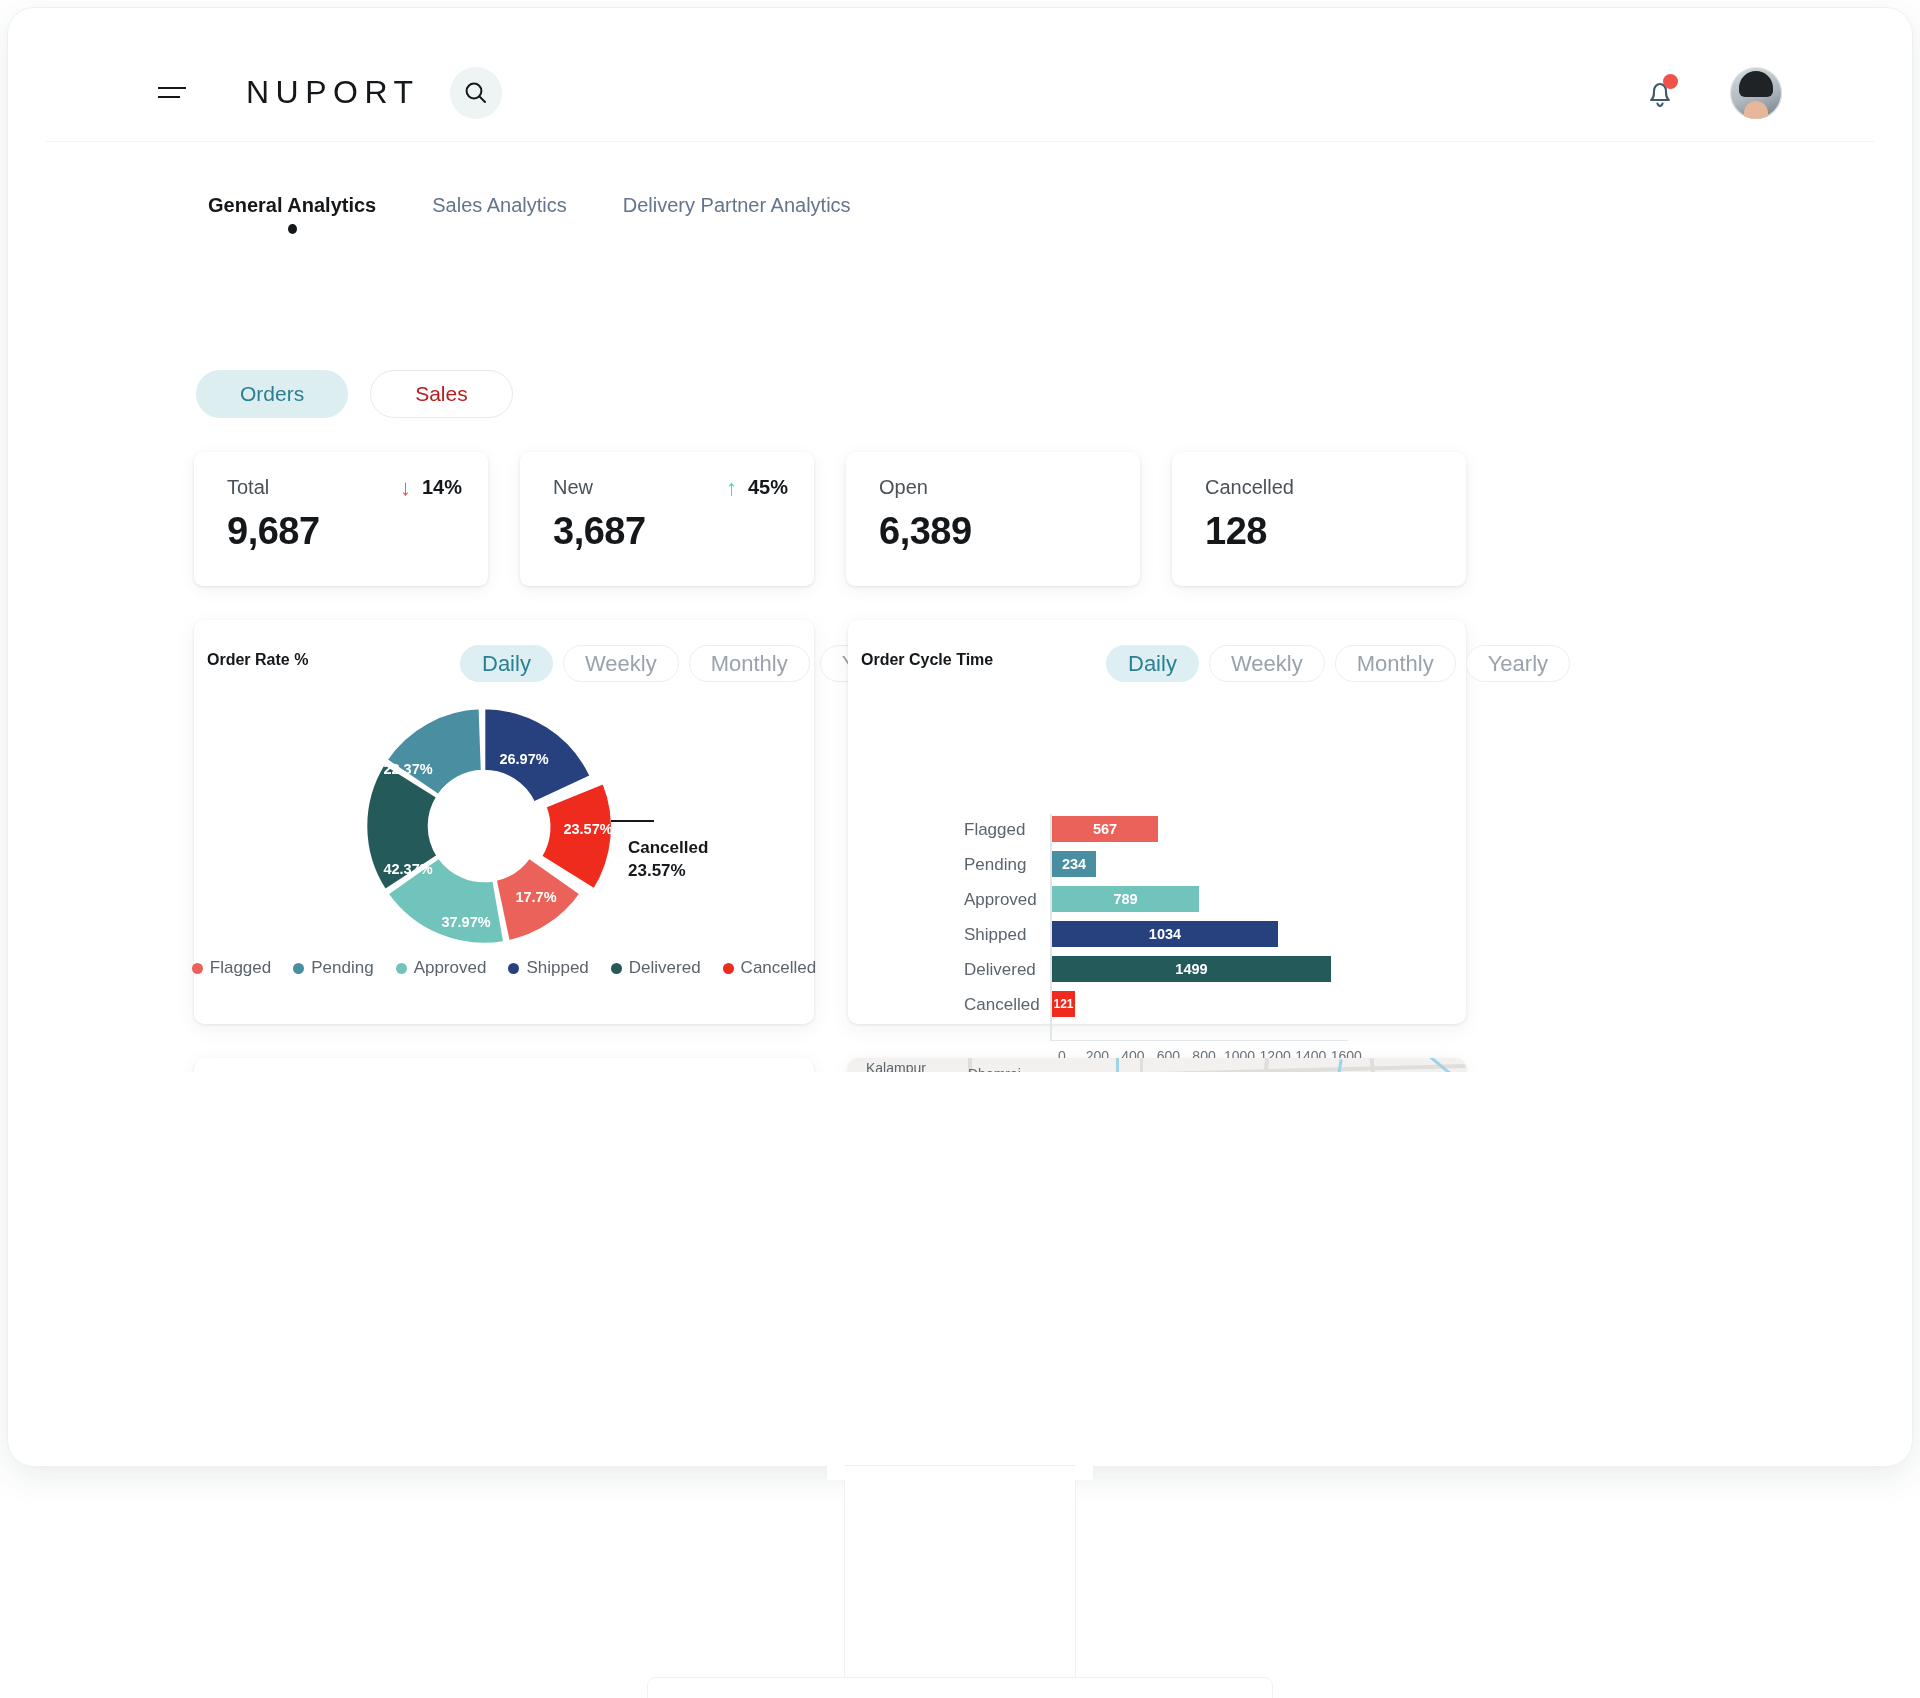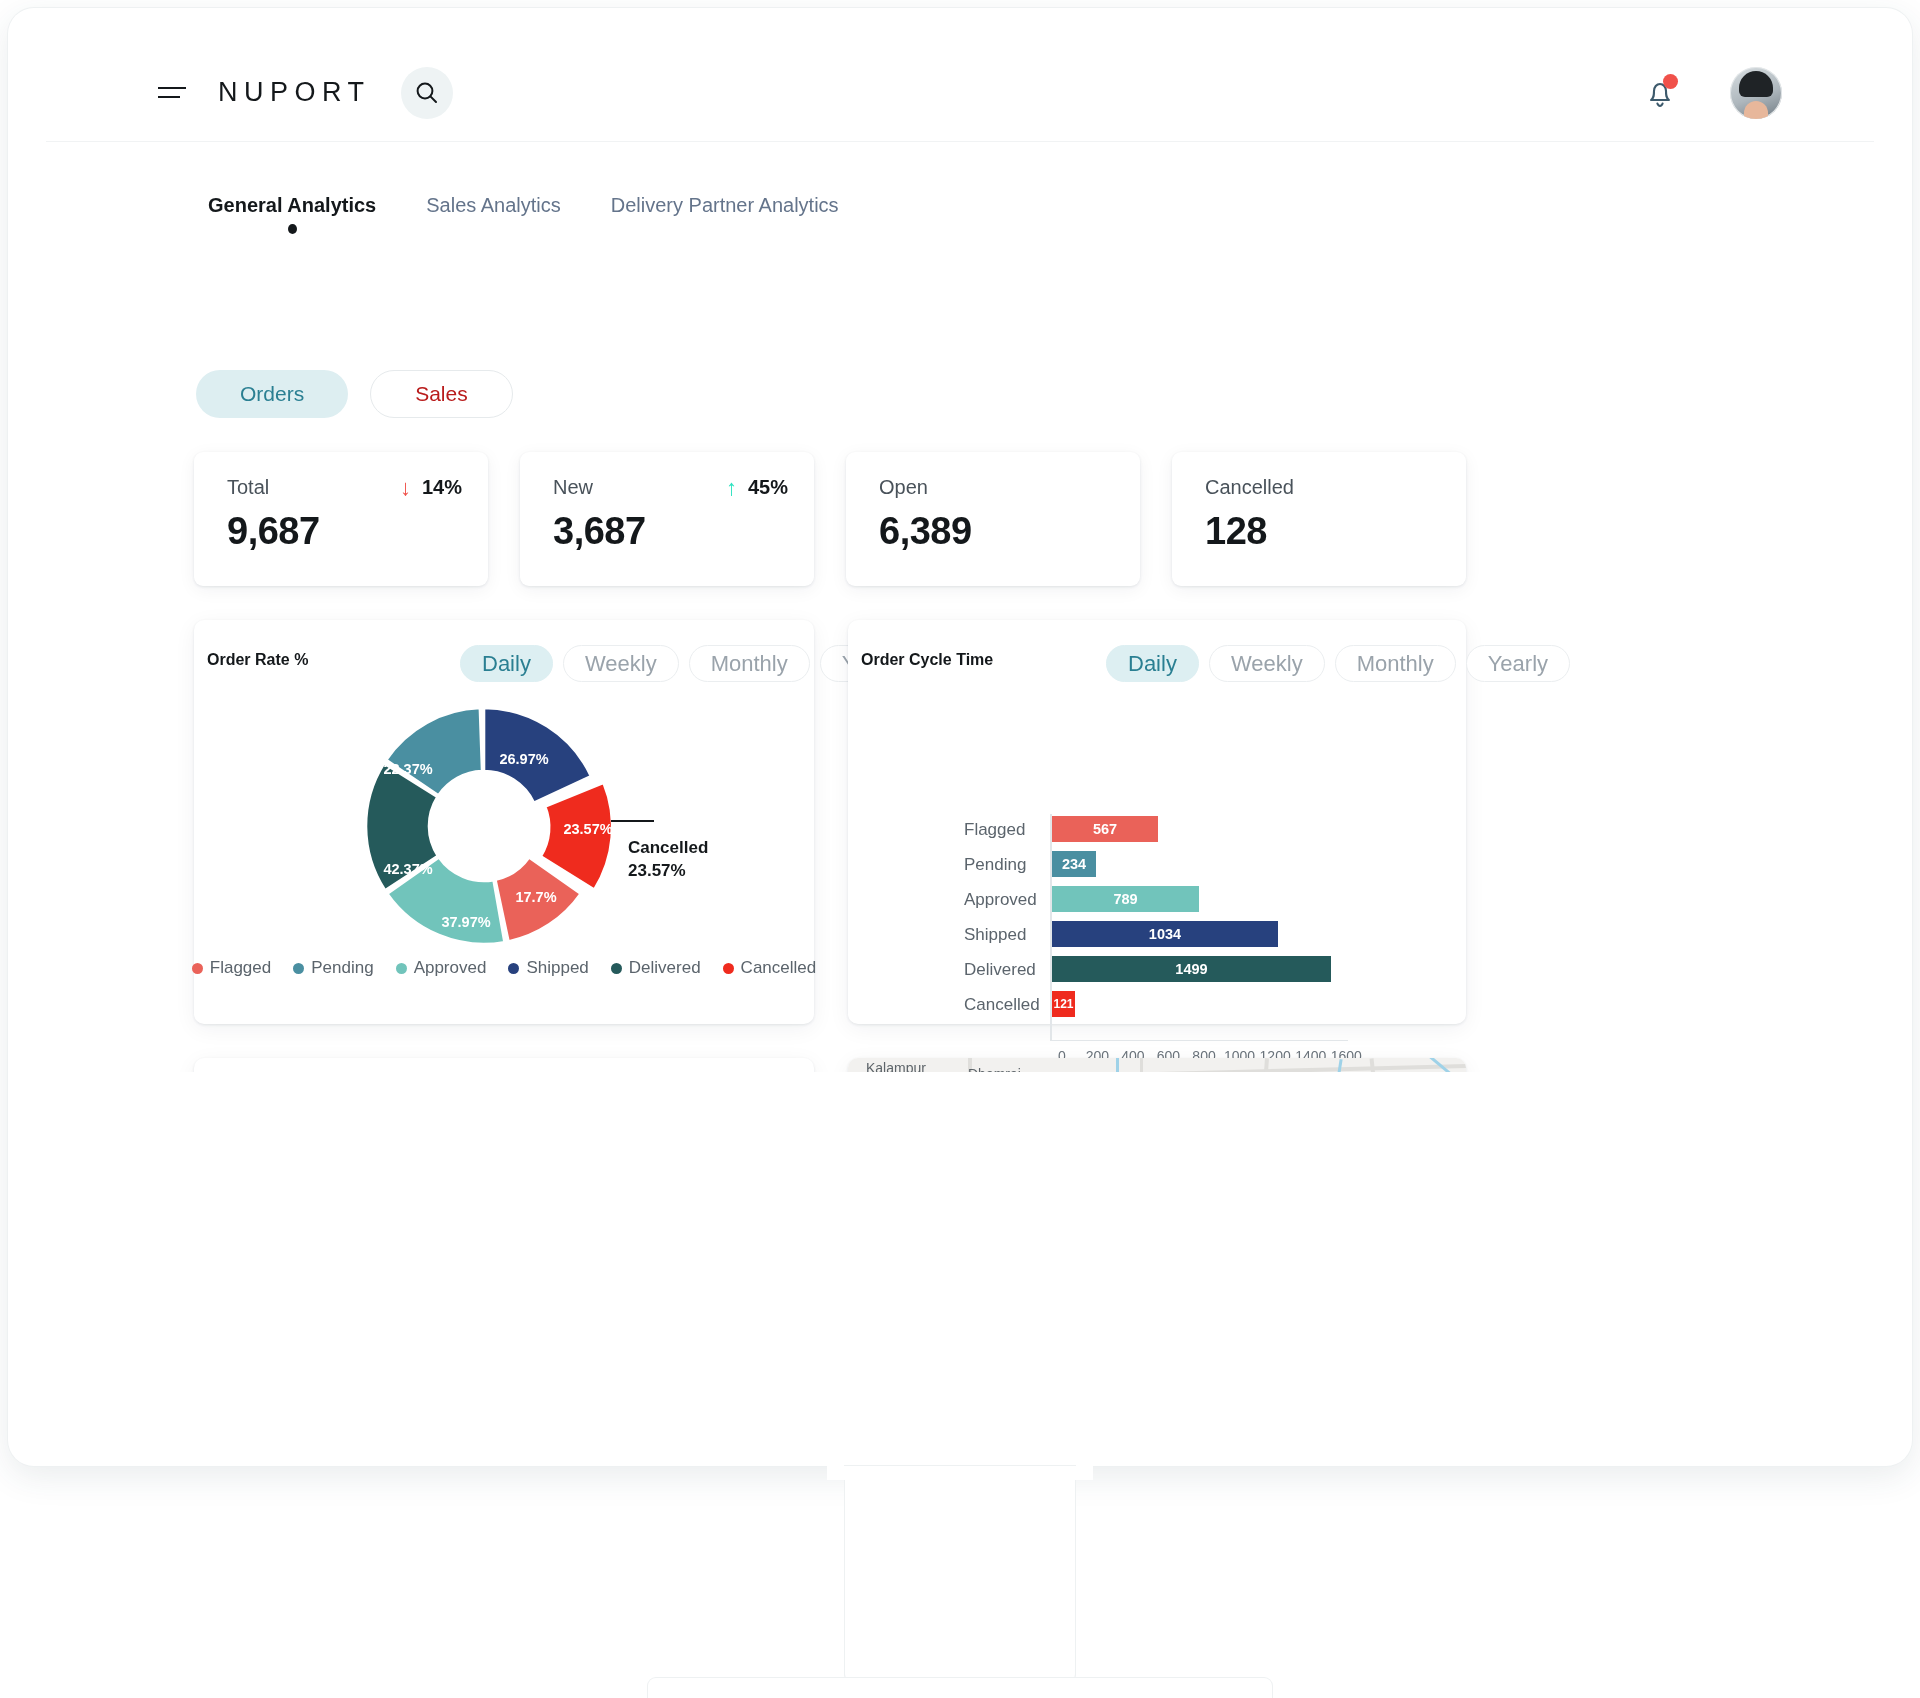--- a/index.html
+++ b/index.html
@@ -64,22 +64,22 @@
     width: 1828px; height: 98px;
     background: #ffffff;
     display: flex; align-items: center;
     border-bottom: 1px solid #f1f3f4;
   }
   #hamburger { margin-left: 112px; width: 28px; height: 20px; cursor: pointer; display:flex; flex-direction:column; justify-content:center; gap:7px;}
   #hamburger i { display:block; height:2px; background:#14181b; }
   #hamburger i:nth-child(1){ width:28px; }
   #hamburger i:nth-child(2){ width:22px; }
   #brand {
-    margin-left: 32px;
-    font-size: 27px; letter-spacing: 6.5px; font-weight: 500; color:#14181b;
+    margin-left: 60px;
+    font-size: 32px; letter-spacing: 6.5px; font-weight: 500; color:#14181b;
   }
   #searchbtn {
     margin-left: 30px; width: 52px; height: 52px; border-radius: 50%;
     background:#eef3f4; display:flex; align-items:center; justify-content:center; cursor:pointer;
   }
   #topbar-right { margin-left:auto; display:flex; align-items:center; gap:54px; margin-right: 92px; }
   #bell-wrap { position: relative; width:32px; height:34px; cursor:pointer; }
   #bell-dot { position:absolute; right:-2px; top:-2px; width:15px; height:15px; border-radius:50%; background:#f0514a; }
   #avatar {
     width:52px; height:52px; border-radius:50%;
@@ -94,21 +94,21 @@
   }
   #avatar::after{
     content:""; position:absolute; left:14px; top:34px; width:24px; height:22px;
     background:#e7b79b; border-radius:12px 12px 0 0;
   }
 
   
   #page { position:absolute; left:0; top:98px; width:1828px; height:930px; background:#fff; }
 
   
-  #tabs { position:absolute; left:162px; top:52px; display:flex; align-items:flex-start; gap:2px; }
+  #tabs { position:absolute; left:162px; top:52px; display:flex; align-items:flex-start; gap:8px; }
   .tab { font-size:20px; color:#64748b; cursor:pointer; position:relative; padding-right:48px; }
   .tab.active { color:#14181b; font-weight:700; }
   .tab.active .tab-dot{
     position:absolute; left: 50%; margin-left: -28px; top:30px; width:9px; height:10px;
     border-radius:50%; background:#14181b;
   }
 
   
   #modepills { position:absolute; left:150px; top:228px; display:flex; gap:22px; }
   .modepill {

